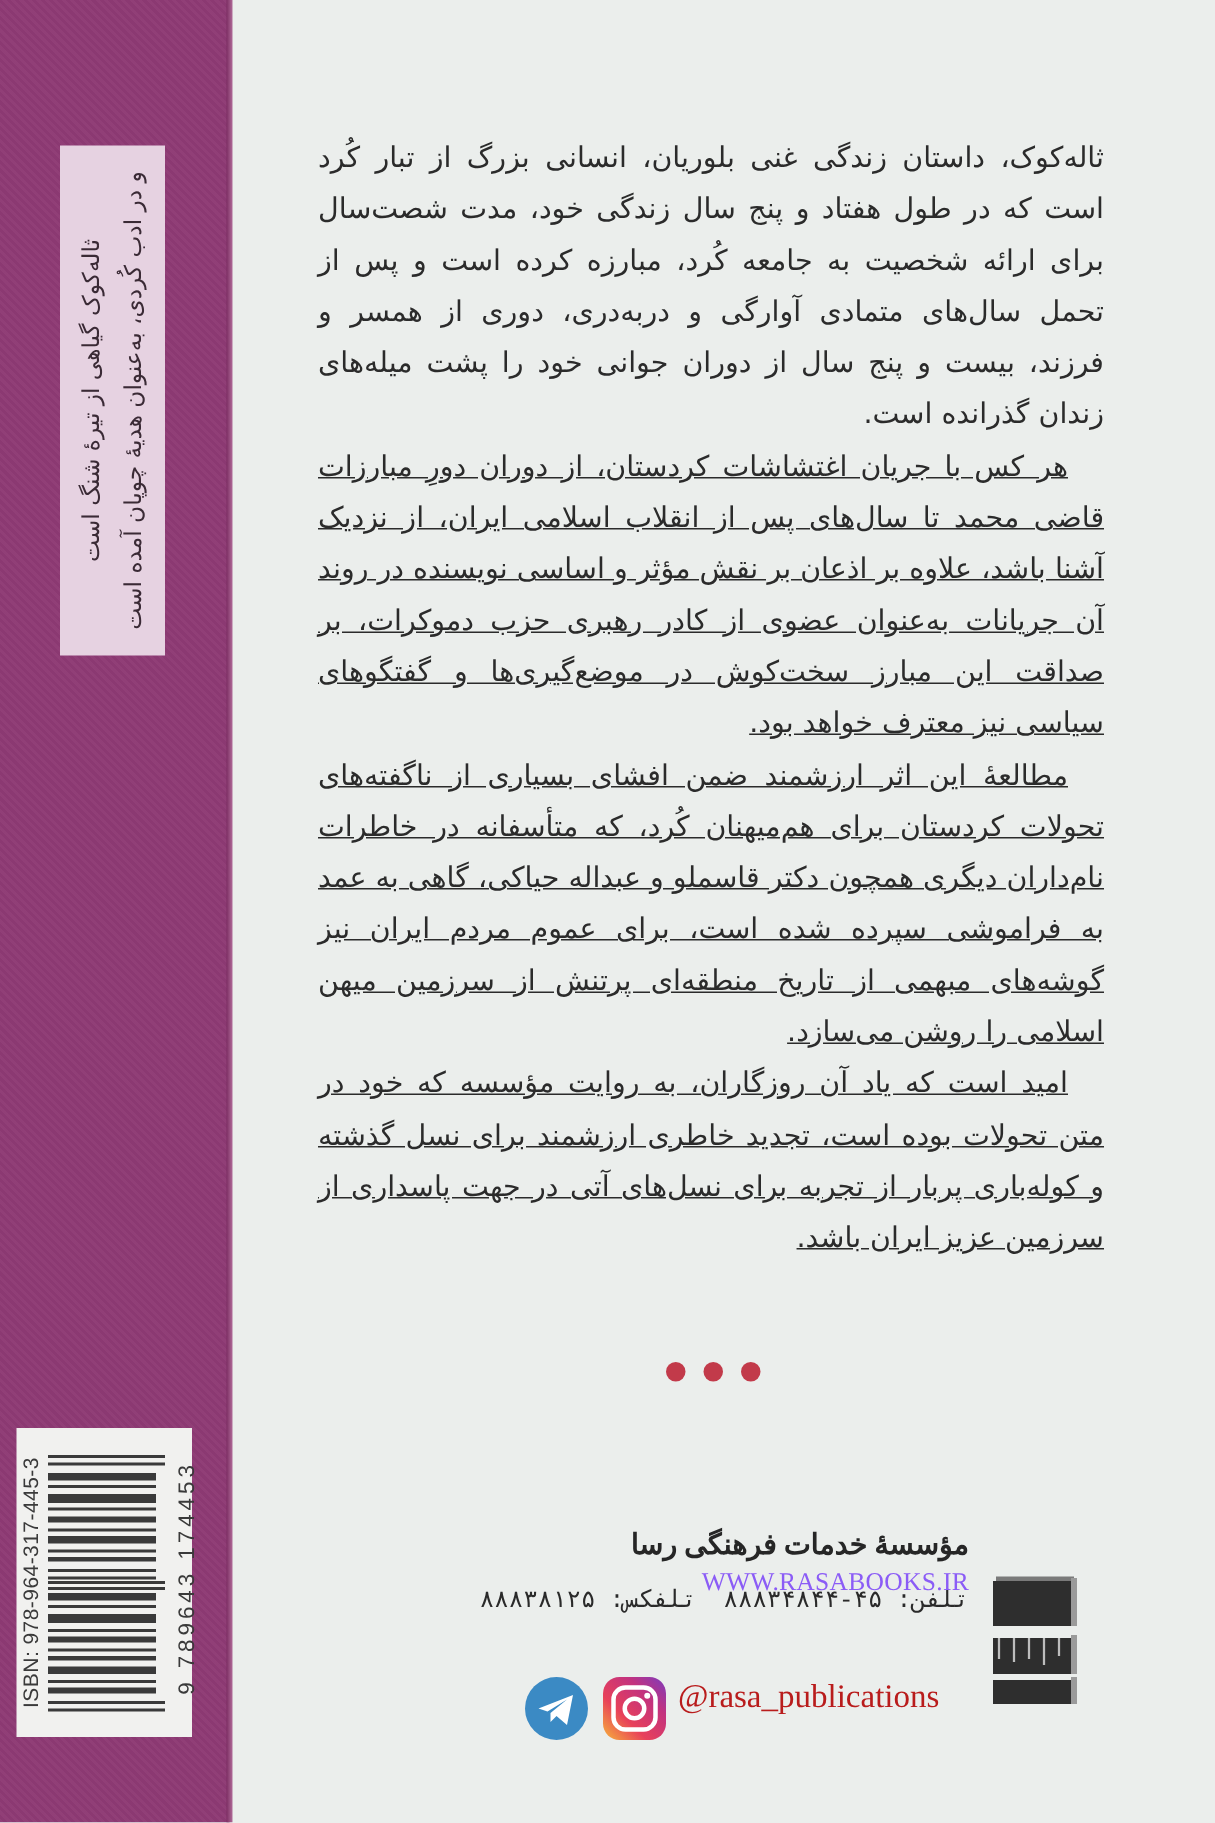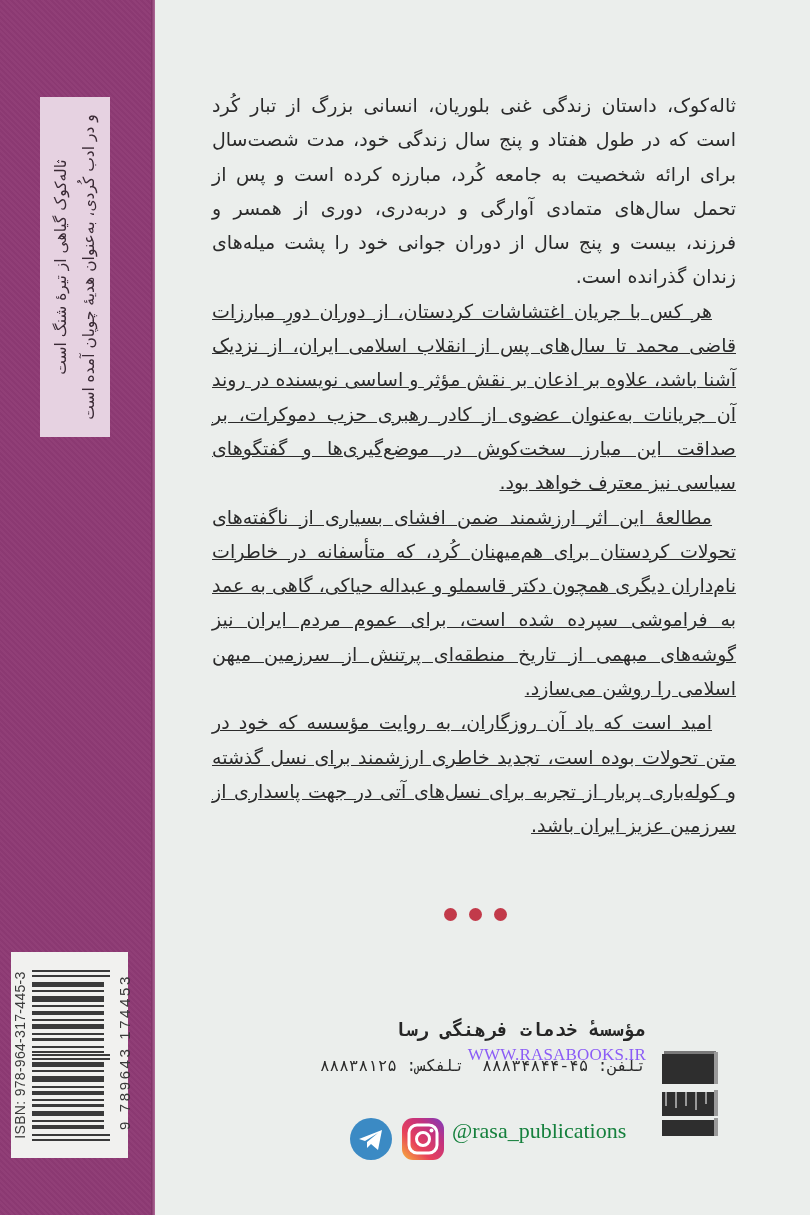--- a/index.html
+++ b/index.html
@@ -80,41 +80,41 @@
     .body-text p { text-indent: 0; }
     .body-text p.indent { text-indent: 24px; text-decoration: underline; }
     .dots {
       position: absolute; left: 444px; top: 908px;
       display: flex; gap: 12px;
     }
     .dot { width: 13px; height: 13px; border-radius: 50%; background: #c23a4a; }
     .pub-name {
       position: absolute; left: 380px; top: 1018px; width: 266px;
       direction: rtl; text-align: right;
-      font-family: Liberation Mono, monospace; font-weight: bold;
+      font-family: Liberation Serif, serif; font-weight: bold;
       font-size: 19px; color: #262626;
     }
     .pub-phone {
       position: absolute; left: 338px; top: 1056px; width: 308px;
       direction: rtl; text-align: right;
       font-family: Liberation Mono, monospace;
       font-size: 16px; color: #2a2a2a; white-space: nowrap;
     }
     .pub-phone span { margin-left: 18px; }
     .pub-web {
       position: absolute; left: 440px; top: 1045px; width: 206px;
       text-align: right;
       font-family: "Liberation Serif", serif;
       font-size: 17px; color: #8b5cf6; letter-spacing: 0.2px;
     }
     .pub-social {
       position: absolute; left: 452px; top: 1118px; width: 200px;
       text-align: left;
       font-family: "Liberation Serif", serif;
-      font-size: 22px; color: #15803d;
+      font-size: 22px; color: #b91c1c;
     }
     .logo {
       position: absolute; left: 660px; top: 1050px; width: 60px; height: 88px;
     }
     .telegram {
       position: absolute; left: 350px; top: 1118px; width: 42px; height: 42px;
     }
     .instagram {
       position: absolute; left: 402px; top: 1118px; width: 42px; height: 42px;
     }

